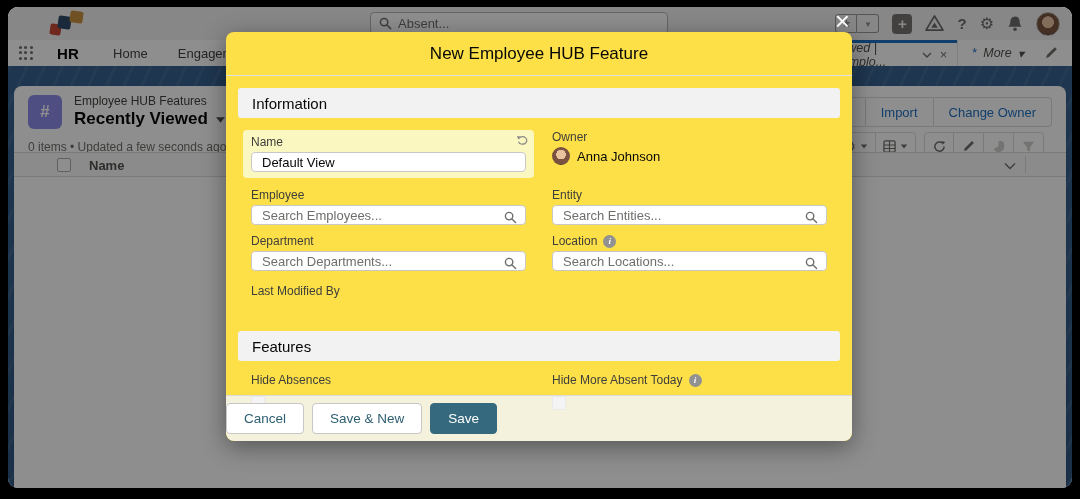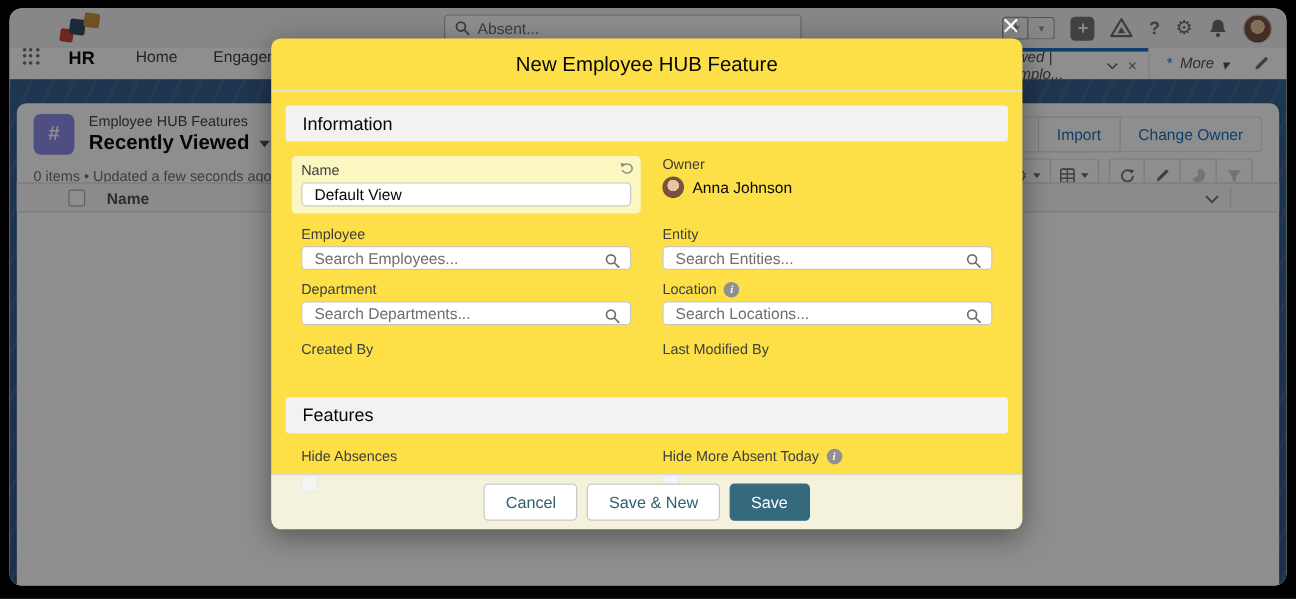--- a/index.html
+++ b/index.html
@@ -20,21 +20,21 @@
   .fav-group { display:flex; }
   .fav-seg { width:22px; height:19px; border:1px solid #9a9896; display:flex; align-items:center; justify-content:center; font-size:11px; color:#8e8c8a; background:transparent; }
   .fav-seg:first-child { border-radius:3px 0 0 3px; }
   .fav-seg:last-child  { border-radius:0 3px 3px 0; border-left:none; font-size:9px; }
   .plus-btn { width:20px; height:20px; border-radius:4px; background:#767472; color:#f3f2f2; font-size:15px; font-weight:700; display:flex; align-items:center; justify-content:center; line-height:1; }
   .help-txt { font-size:15px; font-weight:700; color:#6b6b6b; }
   .gear-txt { font-size:16px; color:#6b6b6b; line-height:1; }
   .avatar { width:24px; height:24px; border-radius:50%; background:radial-gradient(circle at 50% 42%, #e8c39e 0 34%, #7a5340 36% 70%, #4a332a 72% 100%); border:1px solid #bdbbb9; }
 
   
-  .nav { position:absolute; left:0; top:33px; width:100%; height:26px; background:#fff; display:flex; align-items:flex-start; }
+  .nav { position:absolute; left:0; top:33px; width:100%; height:26px; background:#fff; display:flex; align-items:center; }
   .waffle { width:14px; height:14px; margin-left:11px; display:grid; grid-template-columns:repeat(3,1fr); gap:2px; }
   .waffle i { width:3px; height:3px; border-radius:50%; background:#706e6b; }
   .appname { font-size:15px; font-weight:700; color:#080707; margin-left:24px; letter-spacing:.2px; }
   .navtabs { display:flex; gap:30px; margin-left:34px; font-size:13px; color:#3e3e3c; }
   .nav-right { position:absolute; right:0; top:0; height:26px; display:flex; align-items:stretch; }
   .ws-tab { display:flex; align-items:center; gap:8px; padding:0 10px; border-left:1px solid #e5e3e1; border-top:3px solid #1b6fc2; font-size:12.5px; font-style:italic; color:#514f4d; max-width:128px; }
   .ws-tab .tclose { font-style:normal; color:#706e6b; font-size:13px; }
   .more-tab { display:flex; align-items:center; gap:6px; padding:0 14px; font-size:12.5px; font-style:italic; color:#514f4d; border-left:1px solid #e5e3e1; }
   .more-tab .ast { color:#1b6fc2; font-style:normal; }
   .pencil-slot { display:flex; align-items:center; padding:0 14px 0 6px; }
@@ -95,21 +95,21 @@
   .lookup .mag { position:absolute; right:9px; top:6px; }
   .tinput::placeholder { color:#706e6b; opacity:1; }
   .owner-val { display:flex; align-items:center; gap:7px; margin-top:2px; }
   .avatar-sm { width:18px; height:18px; border-radius:50%; background:radial-gradient(circle at 50% 42%, #e8c39e 0 34%, #7a5340 36% 70%, #4a332a 72% 100%); }
   .owner-name { font-size:13px; color:#080707; }
   .ro-field { min-height:30px; margin-top:4px; }
   .info-i { width:13px; height:13px; border-radius:50%; background:#919191; color:#fff; font-size:9px; font-weight:700; font-style:italic; font-family:"Liberation Serif", serif; display:inline-flex; align-items:center; justify-content:center; flex:none; }
   .features-bar { margin-top:17px; }
   .cbfield .cb { margin-top:6px; }
 
-  .m-footer { position:absolute; left:0; right:0; bottom:0; height:46px; background:rgba(243,242,242,0.88); border-top:1px solid #dddbda; border-radius:0 0 8px 8px; display:flex; align-items:center; justify-content:center; gap:8px; z-index:3; }
+  .m-footer { position:absolute; left:0; right:0; bottom:0; height:46px; background:rgba(243,242,242,0.88); border-top:1px solid #dddbda; border-radius:0 0 8px 8px; display:flex; align-items:center; gap:8px; z-index:3; }
   .btn { height:31px; padding:0 17px; border-radius:4px; font-size:13.5px; font-family:inherit; border:1px solid #c9c7c5; background:#fff; color:#2e5f71; }
   .btn.brand { background:#35697d; border-color:#35697d; color:#fff; }
 </style>
 </head>
 <body>
 
 <div class="app">
 
   <div class="ghdr">
     <div class="logo">
@@ -362,23 +362,20 @@
               <span class="mag icon-svg">
                 <svg width="13" height="13" viewBox="0 0 14 14">
                     <circle cx="5.5" cy="5.5" r="4" fill="none" stroke="#706e6b" stroke-width="1.5"></circle>
                     <line x1="8.6" y1="8.6" x2="12.5" y2="12.5" stroke="#706e6b" stroke-width="1.5" stroke-linecap="round"></line>
                   </svg>
               </span>
             </div>
           </div>
 
           <div class="ro-field">
-            <div class="flabel">Created By</div>
-          </div>
-          <div class="ro-field">
             <div class="flabel">Last Modified By</div>
           </div>
         </div>
 
         <div class="section-bar features-bar">Features</div>
 
         <div class="fgrid">
           <div class="cbfield">
             <div class="flabel">Hide Absences</div>
             <span class="cb"></span>

